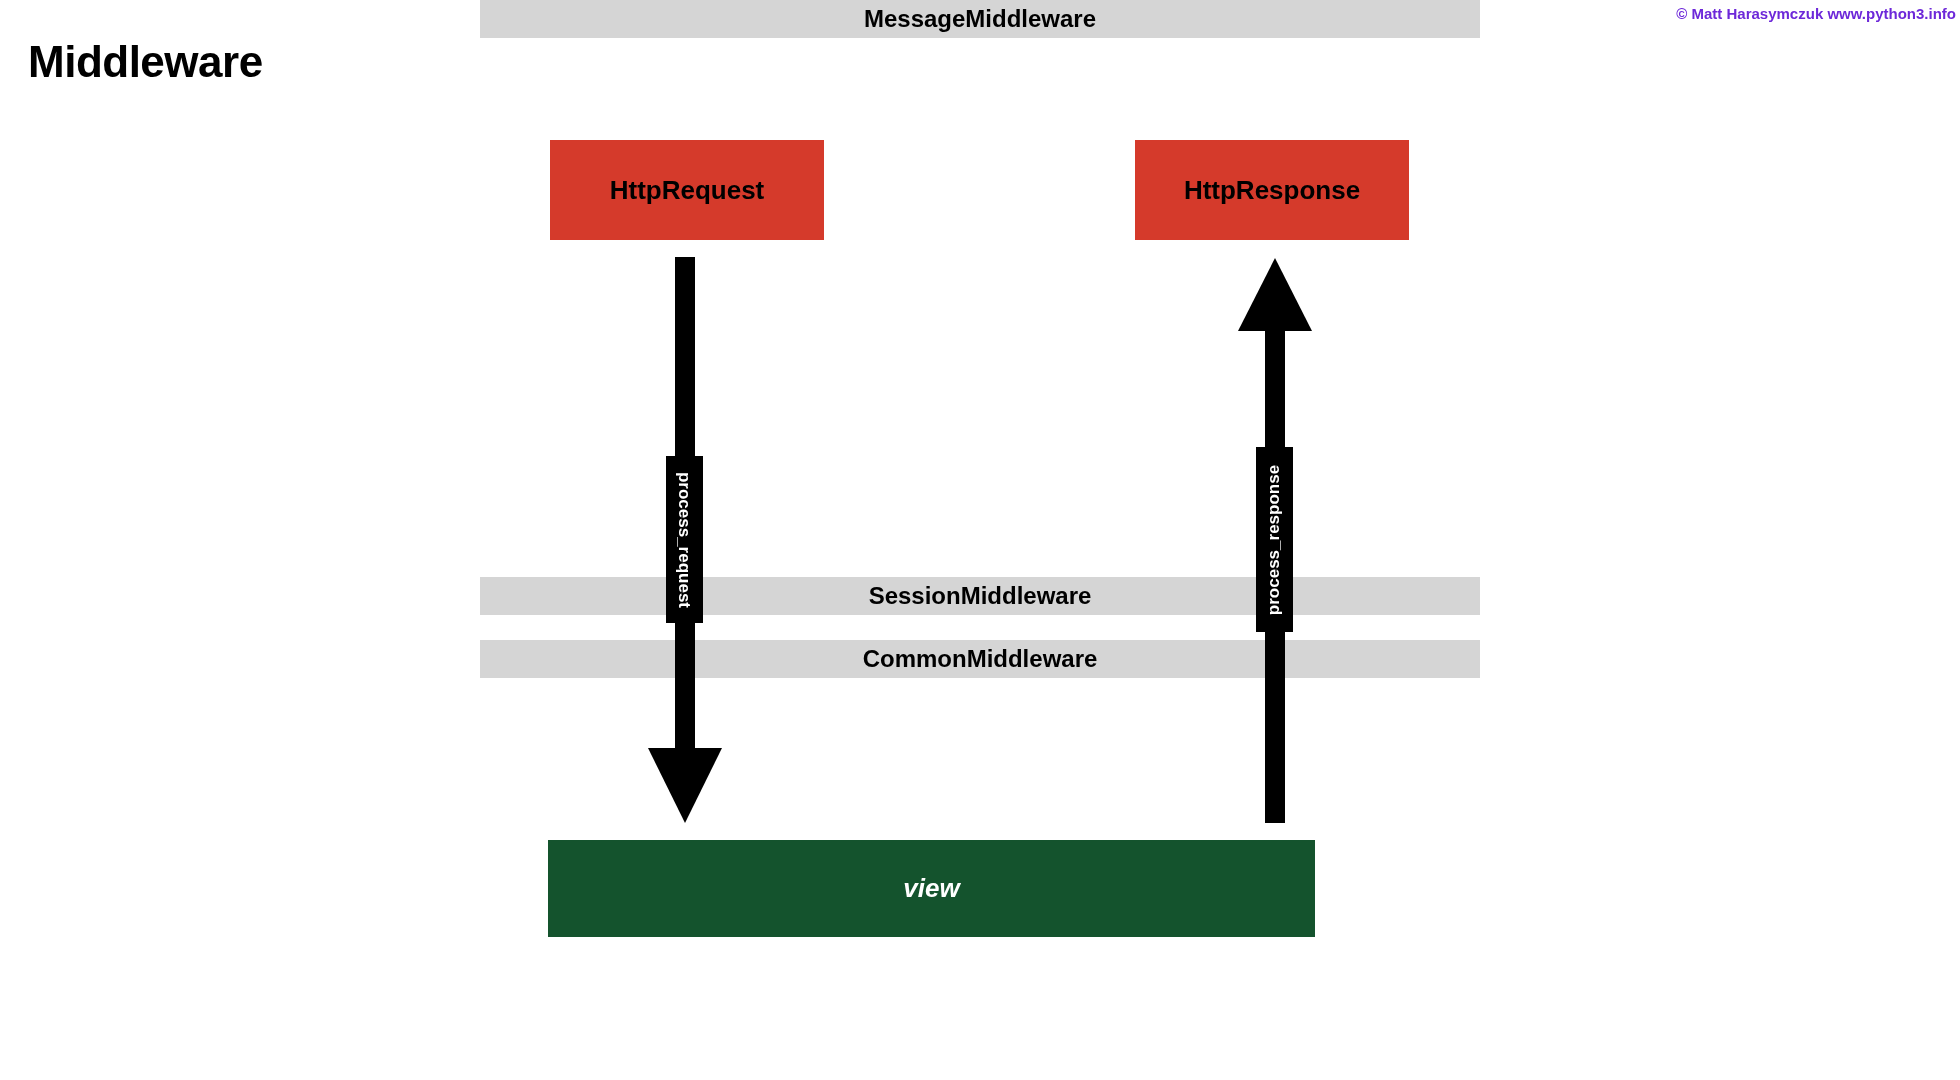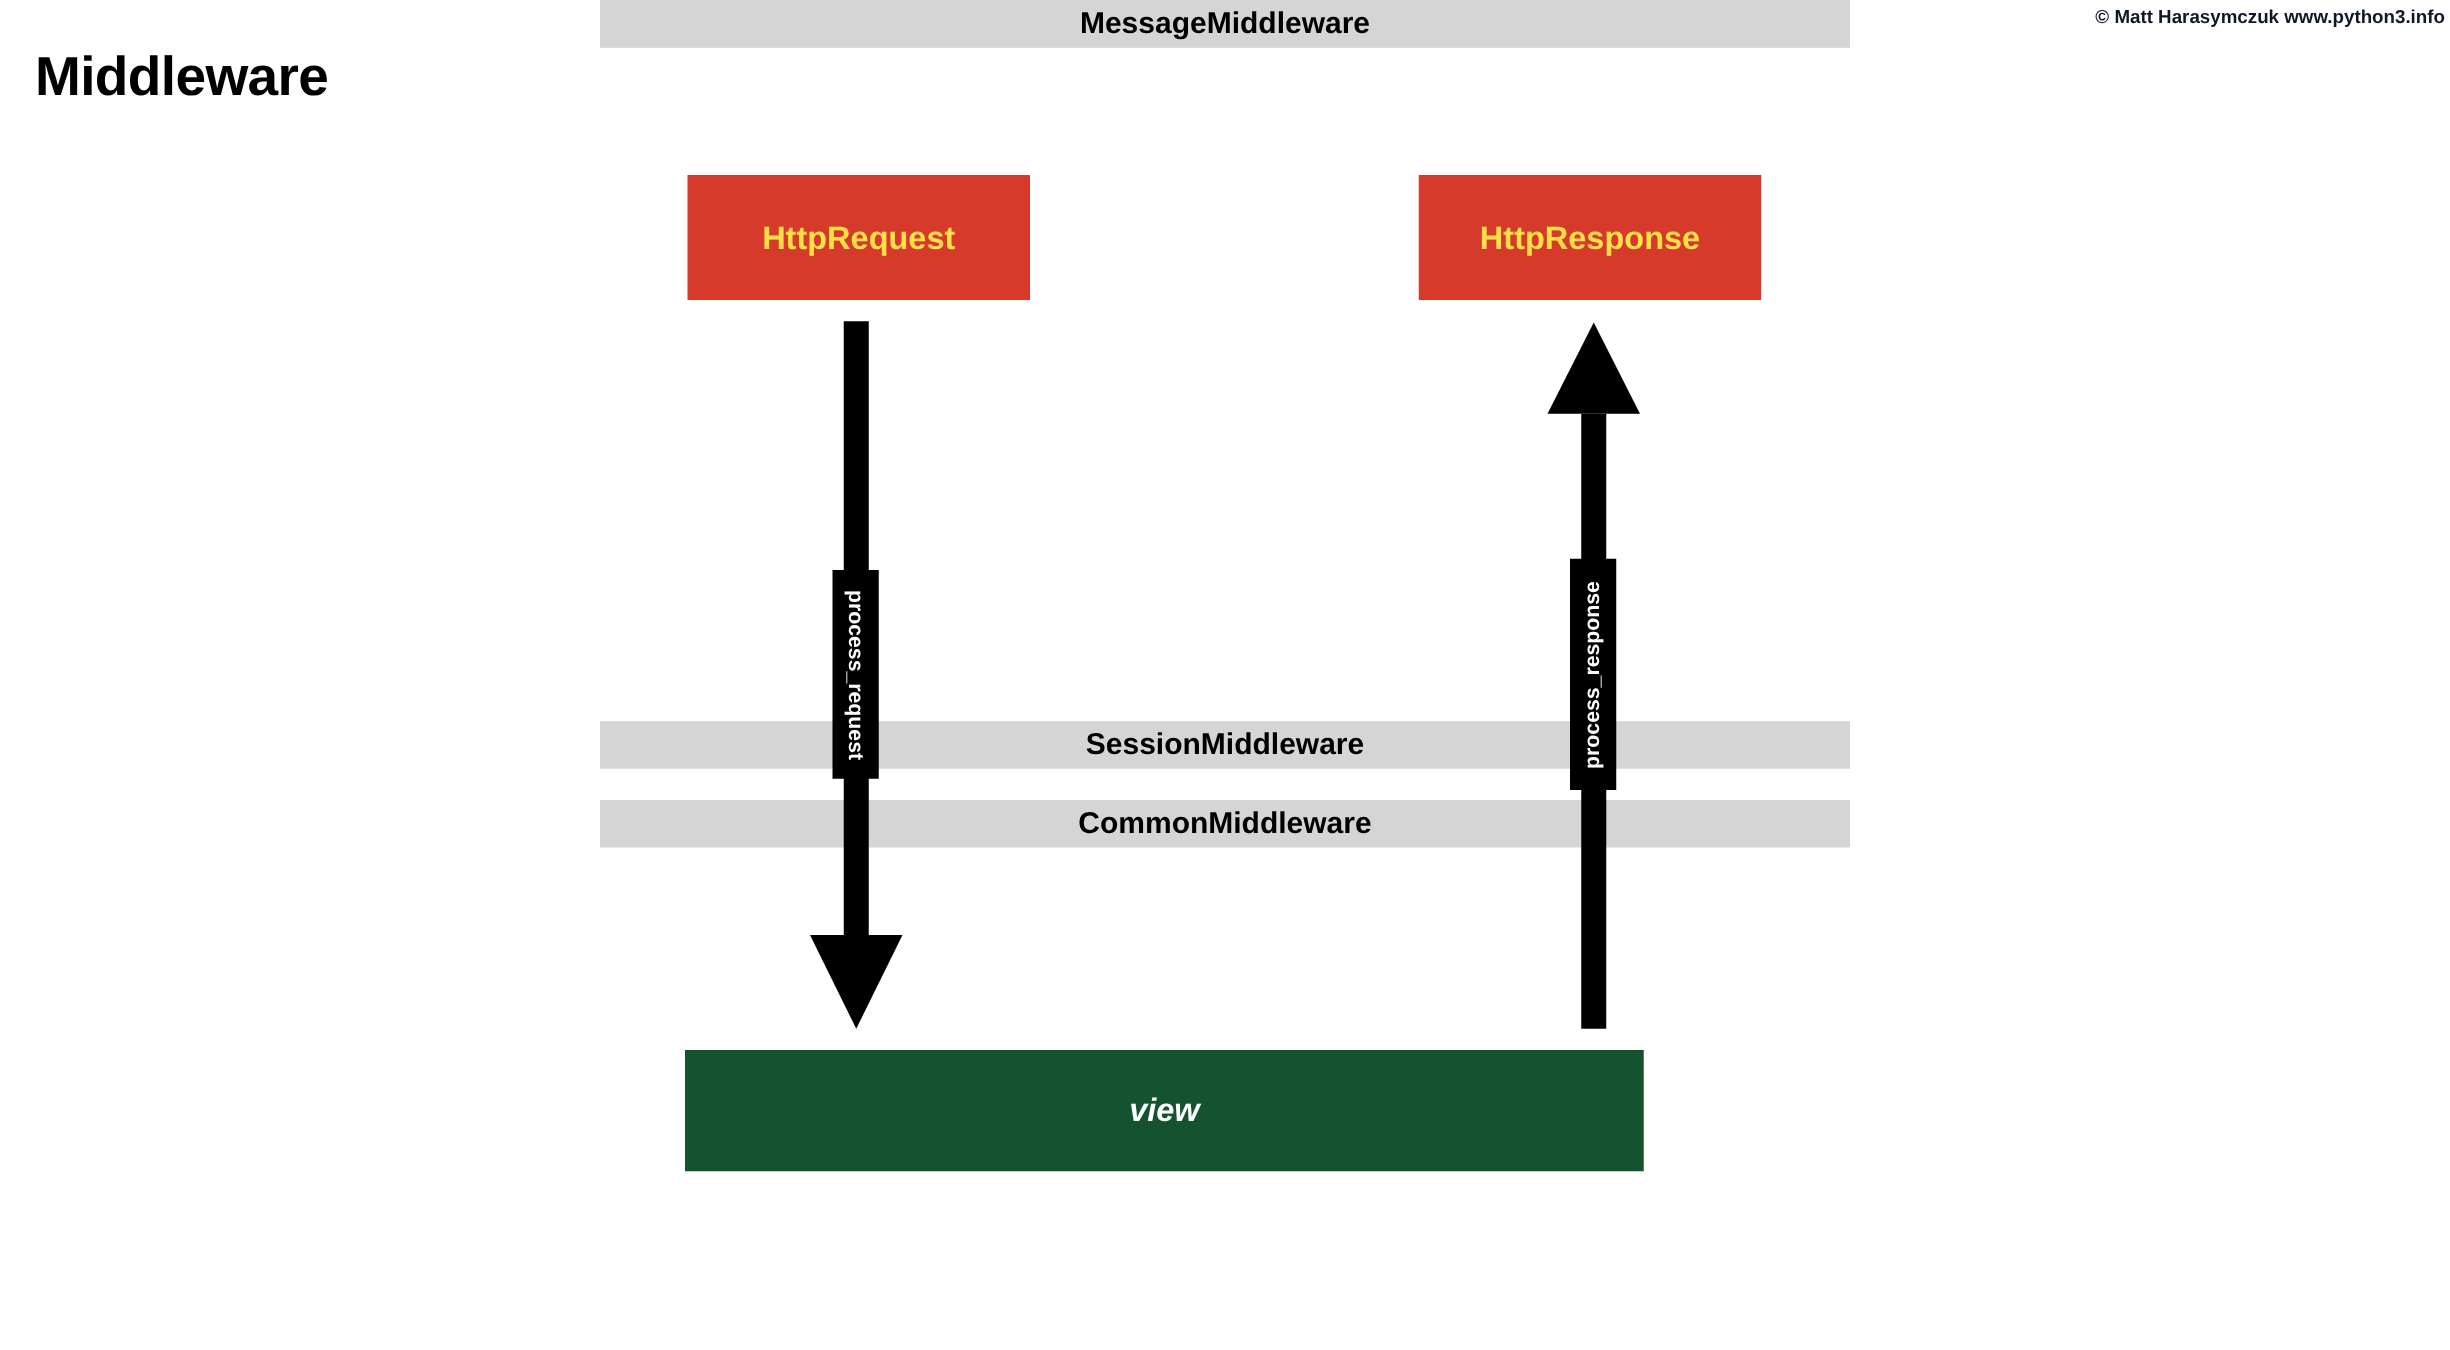--- a/index.html
+++ b/index.html
@@ -23,28 +23,28 @@
     font-weight: bold;
     color: #000000;
     letter-spacing: -0.5px;
   }
   .copyright {
     position: absolute;
     right: 4px;
     top: 5px;
     font-size: 15px;
     font-weight: bold;
-    color: #0f172a;
+    color: #6d28d9;
   }
   .endpoint-box {
     position: absolute;
     width: 274px;
     height: 100px;
     background: #d53a2b;
-    color: #fde047;
+    color: #000000;
     font-size: 26px;
     font-weight: bold;
     display: flex;
     align-items: center;
     justify-content: center;
     z-index: 3;
   }
   .request-box { left: 550px; top: 140px; }
   .response-box { left: 1135px; top: 140px; align-items: center; }
   .mw-bar {

